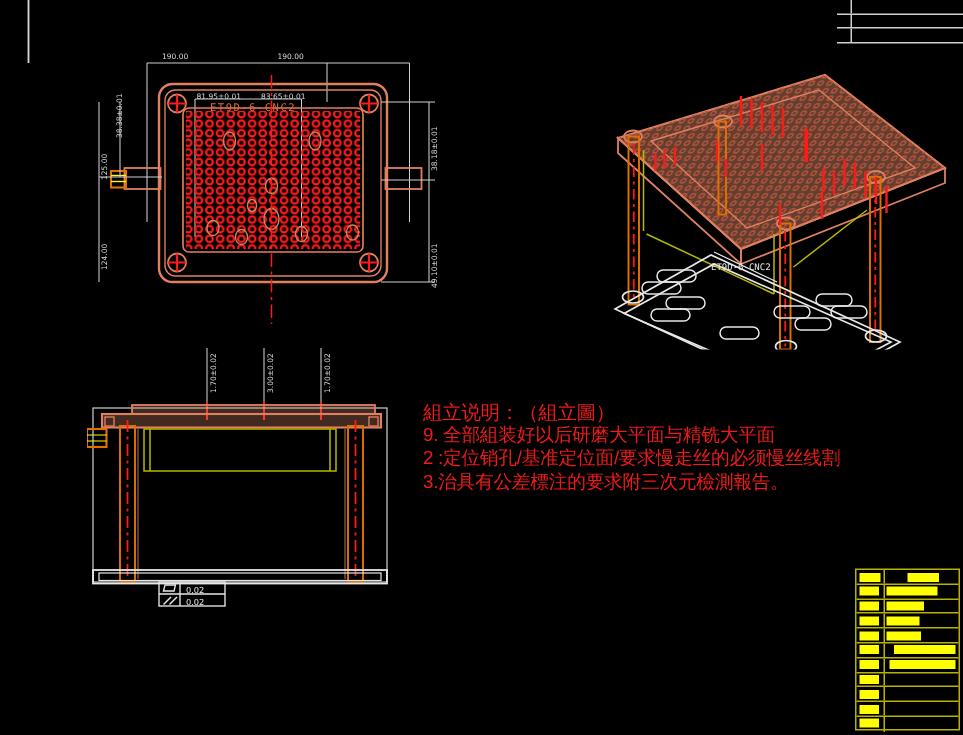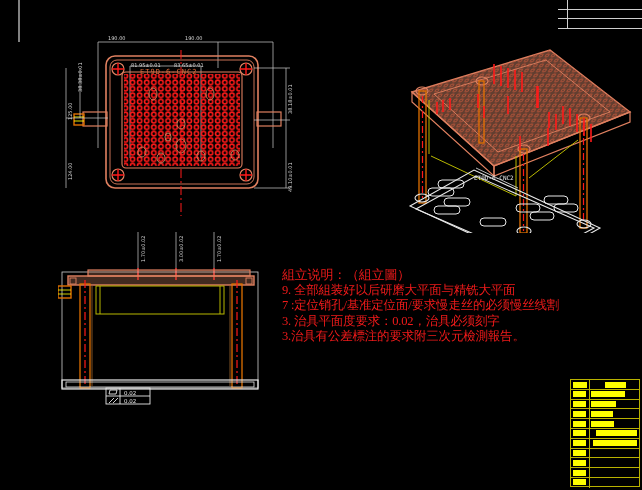--- a/index.html
+++ b/index.html
@@ -4,21 +4,21 @@
 <style>
   html,body{margin:0;padding:0;background:#000;}
   body{width:642px;height:490px;overflow:hidden;
        font-family:"DejaVu Sans","Liberation Sans",sans-serif;}
   #canvas{position:relative;width:586px;height:490px;background:#000;}
   .abs{position:absolute;}
   svg{display:block;}
   
   #notes{position:absolute;left:282px;top:266px;width:300px;}
   #notes .nline{color:#f11a1a;font-size:12.5px;line-height:15.3px;
-      white-space:nowrap;letter-spacing:-0.2px;font-family:Liberation Serif, serif;}
+      white-space:nowrap;letter-spacing:-0.2px;font-family:Liberation Sans, sans-serif;}
   #notes .nhead{font-size:13px;line-height:17px;}
   
   #bom{position:absolute;left:570px;top:379px;width:70px;height:108px;
        border:1px solid #b9b200;box-sizing:border-box;}
   #bom .row{display:flex;height:9.8px;border-bottom:1px solid #b9b200;box-sizing:border-box;}
   #bom .row:last-child{border-bottom:none;}
   #bom .c1{width:19px;border-right:1px solid #b9b200;box-sizing:border-box;
            position:relative;}
   #bom .c2{flex:1;position:relative;}
   #bom .fill{position:absolute;left:1px;top:1.5px;height:6px;background:#ffff00;}
@@ -287,22 +287,21 @@
     <text x="66" y="175" fill="#e8e8e8" font-size="5.5" font-family="DejaVu Sans, sans-serif">0.02</text>
   </svg>
 
   <div class="dimtxt v" style="left:141px;top:262px">1.70±0.02</div>
   <div class="dimtxt v" style="left:179px;top:262px">3.00±0.02</div>
   <div class="dimtxt v" style="left:217px;top:262px">1.70±0.02</div>
 
   <div id="notes">
     <div class="nline nhead">組立说明：（組立圖）</div>
     <div class="nline">9. 全部組装好以后研磨大平面与精铣大平面</div>
-    <div class="nline">7 :定位销孔/基准定位面/要求慢走丝的必须慢丝线割</div>
-    <div class="nline">3. 治具平面度要求：0.02，治具必须刻字</div>
+    <div class="nline">2 :定位销孔/基准定位面/要求慢走丝的必须慢丝线割</div>
     <div class="nline">3.治具有公差標注的要求附三次元檢測報告。</div>
   </div>
 
   <div id="titleblock">
     <div class="tbrow">
         <div class="tbcell"></div>
       </div>
     <div class="tbrow">
         <div class="tbcell"></div>
       </div>

